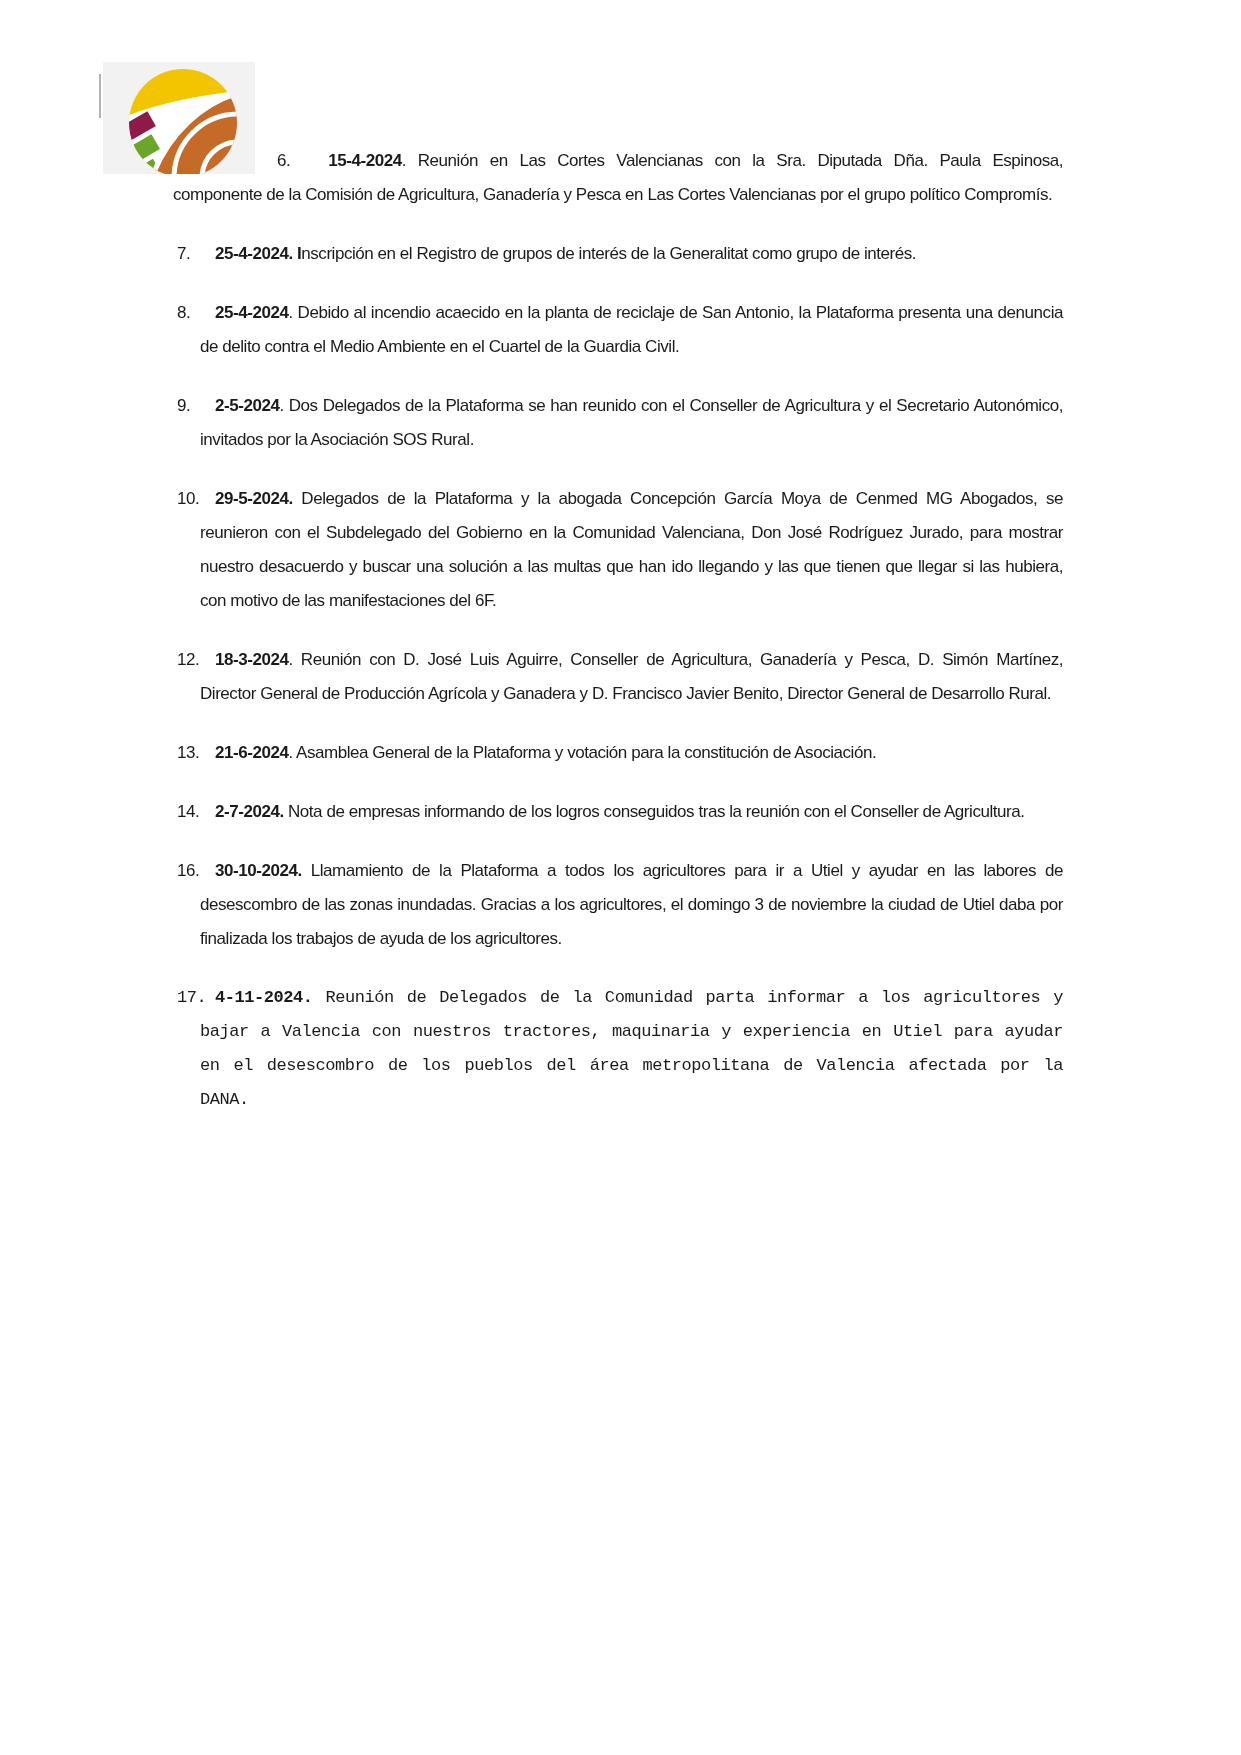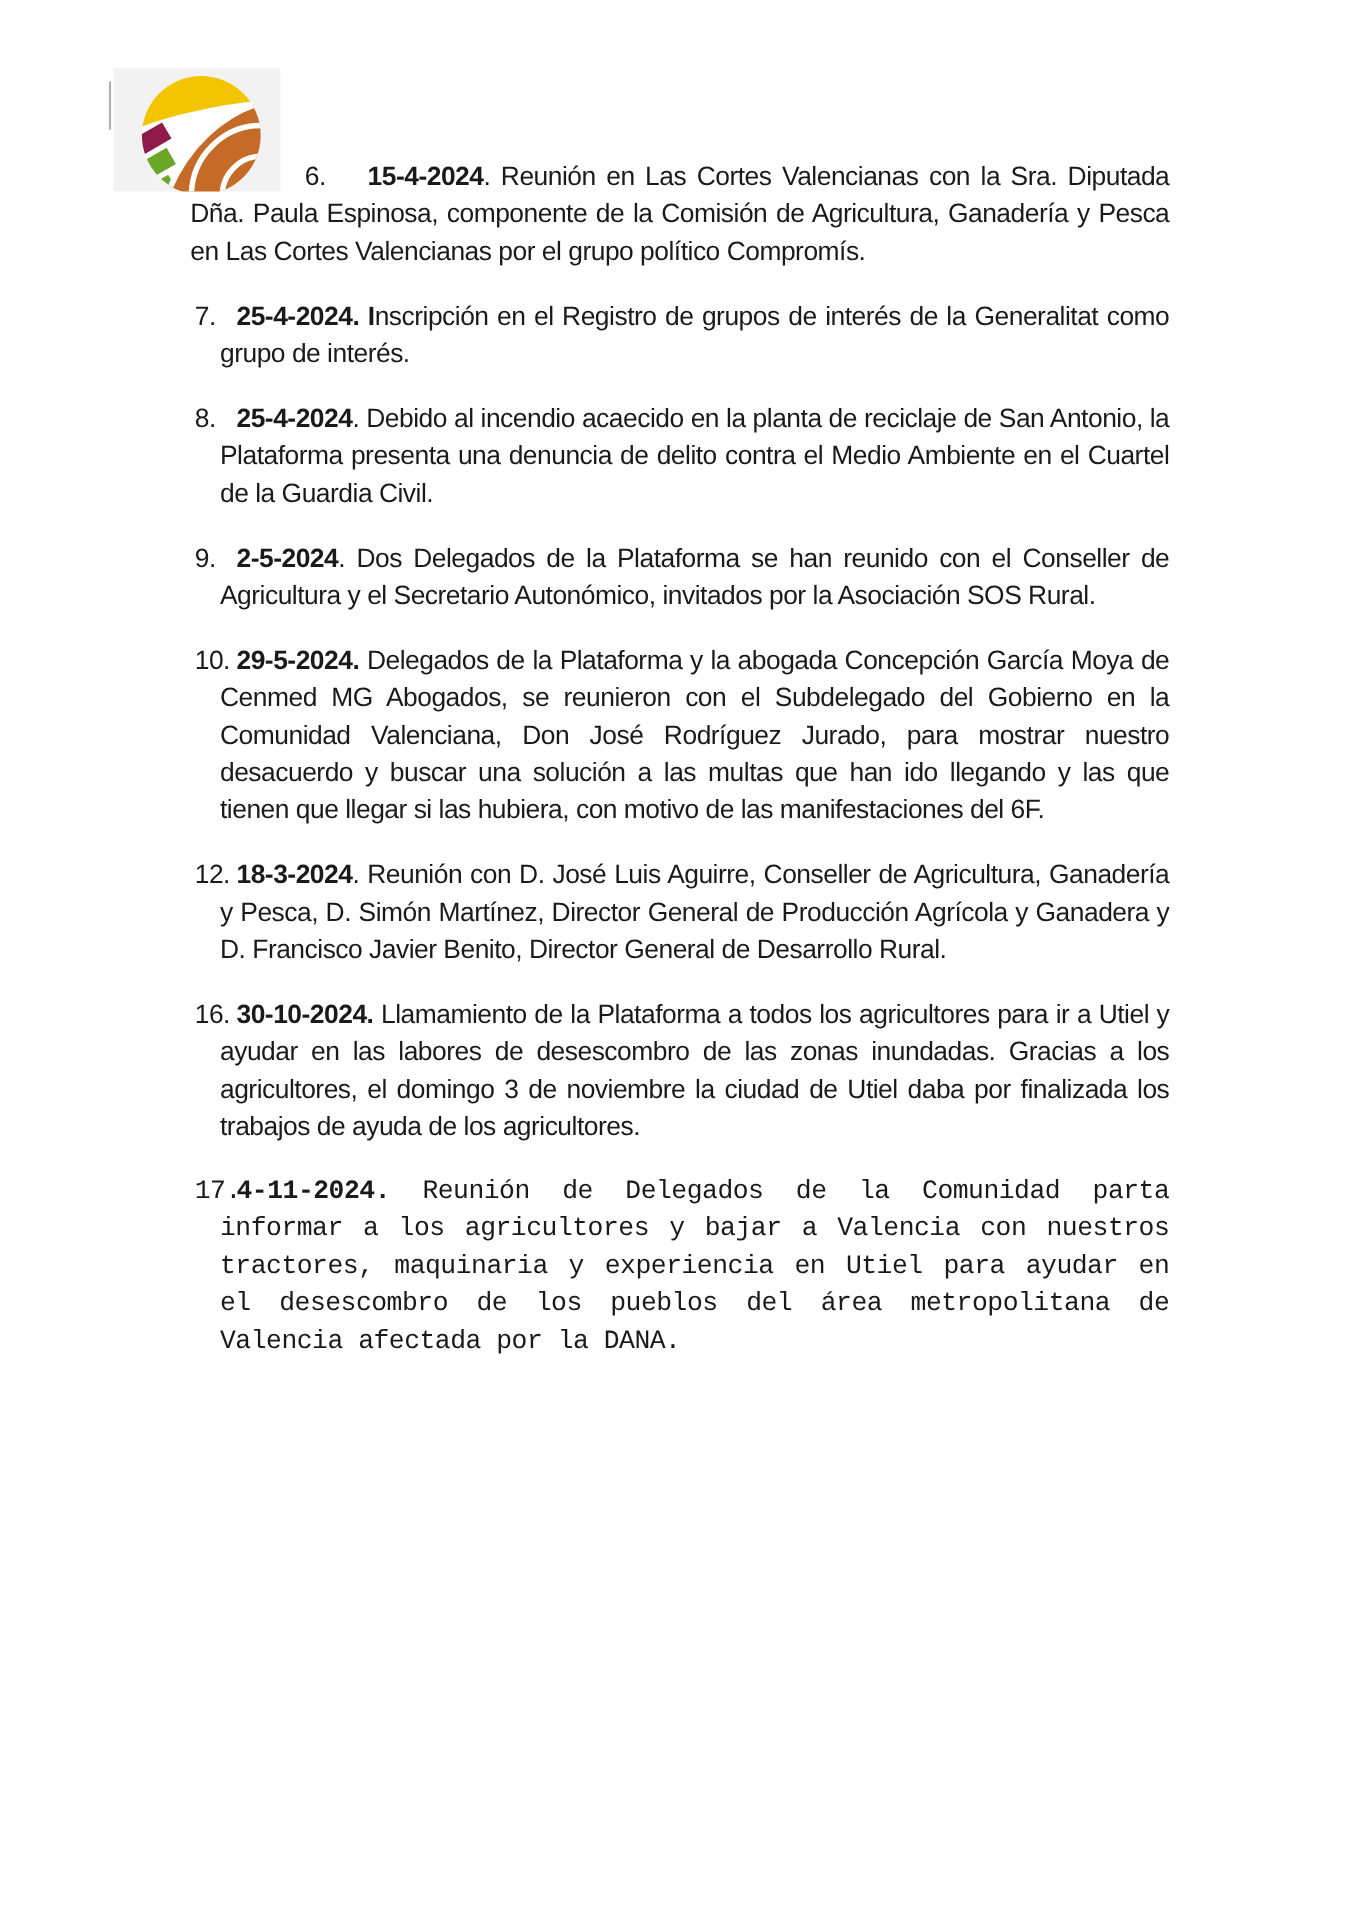--- a/index.html
+++ b/index.html
@@ -21,21 +21,21 @@
   }
   
   .content{
     position:absolute;left:150px;top:144px;width:913px;
   }
   ol.event-list{list-style:none;margin:0;padding:0;}
   .item{
     position:relative;
     padding-left:50px;
     margin:0 0 25px 0;
-    font-size:24px;
+    font-size:17px;
     line-height:34px;
     letter-spacing:-0.45px;
     text-align:justify;
     text-indent:15px;
   }
   .item:last-child{margin-bottom:0;font-family:Liberation Mono, monospace;}
   .item .num{
     position:absolute;left:27px;top:0;
     text-indent:0;
   }
@@ -75,16 +75,18 @@
 <div class="cursor-artifact"></div>
 
 <div class="content">
   <ol class="event-list" id="event-list">
       <li class="item item-first"><span class="num">6.</span><span class="spacer"></span><span class="date">15-4-2024</span><span class="body-text">. Reunión en Las Cortes Valencianas con la Sra. Diputada Dña. Paula Espinosa, componente de la Comisión de Agricultura, Ganadería y Pesca en Las Cortes Valencianas por el grupo político Compromís.</span></li>
       <li class="item"><span class="num">7.</span><span class="date">25-4-2024. I</span><span class="body-text">nscripción en el Registro de grupos de interés de la Generalitat como grupo de interés.</span></li>
       <li class="item"><span class="num">8.</span><span class="date">25-4-2024</span><span class="body-text">. Debido al incendio acaecido en la planta de reciclaje de San Antonio, la Plataforma presenta una denuncia de delito contra el Medio Ambiente en el Cuartel de la Guardia Civil.</span></li>
       <li class="item"><span class="num">9.</span><span class="date">2-5-2024</span><span class="body-text">. Dos Delegados de la Plataforma se han reunido con el Conseller de Agricultura y el Secretario Autonómico, invitados por la Asociación SOS Rural.</span></li>
       <li class="item"><span class="num">10.</span><span class="date">29-5-2024.</span><span class="body-text"> Delegados de la Plataforma y la abogada Concepción García Moya de Cenmed MG Abogados, se reunieron con el Subdelegado del Gobierno en la Comunidad Valenciana, Don José Rodríguez Jurado, para mostrar nuestro desacuerdo y buscar una solución a las multas que han ido llegando y las que tienen que llegar si las hubiera, con motivo de las manifestaciones del 6F.</span></li>
       <li class="item"><span class="num">12.</span><span class="date">18-3-2024</span><span class="body-text">. Reunión con D. José Luis Aguirre, Conseller de Agricultura, Ganadería y Pesca, D. Simón Martínez, Director General de Producción Agrícola y Ganadera y D. Francisco Javier Benito, Director General de Desarrollo Rural.</span></li>
+      <li class="item"><span class="num">13.</span><span class="date">21-6-2024</span><span class="body-text">. Asamblea General de la Plataforma y votación para la constitución de Asociación.</span></li>
+      <li class="item"><span class="num">14.</span><span class="date">2-7-2024.</span><span class="body-text"> Nota de empresas informando de los logros conseguidos tras la reunión con el Conseller de Agricultura.</span></li>
       <li class="item"><span class="num">16.</span><span class="date">30-10-2024.</span><span class="body-text"> Llamamiento de la Plataforma a todos los agricultores para ir a Utiel y ayudar en las labores de desescombro de las zonas inundadas. Gracias a los agricultores, el domingo 3 de noviembre la ciudad de Utiel daba por finalizada los trabajos de ayuda de los agricultores.</span></li>
       <li class="item"><span class="num">17.</span><span class="date">4-11-2024.</span><span class="body-text"> Reunión de Delegados de la Comunidad parta informar a los agricultores y bajar a Valencia con nuestros tractores, maquinaria y experiencia en Utiel para ayudar en el desescombro de los pueblos del área metropolitana de Valencia afectada por la DANA.</span></li>
     </ol>
 </div>
 
 </body></html>

